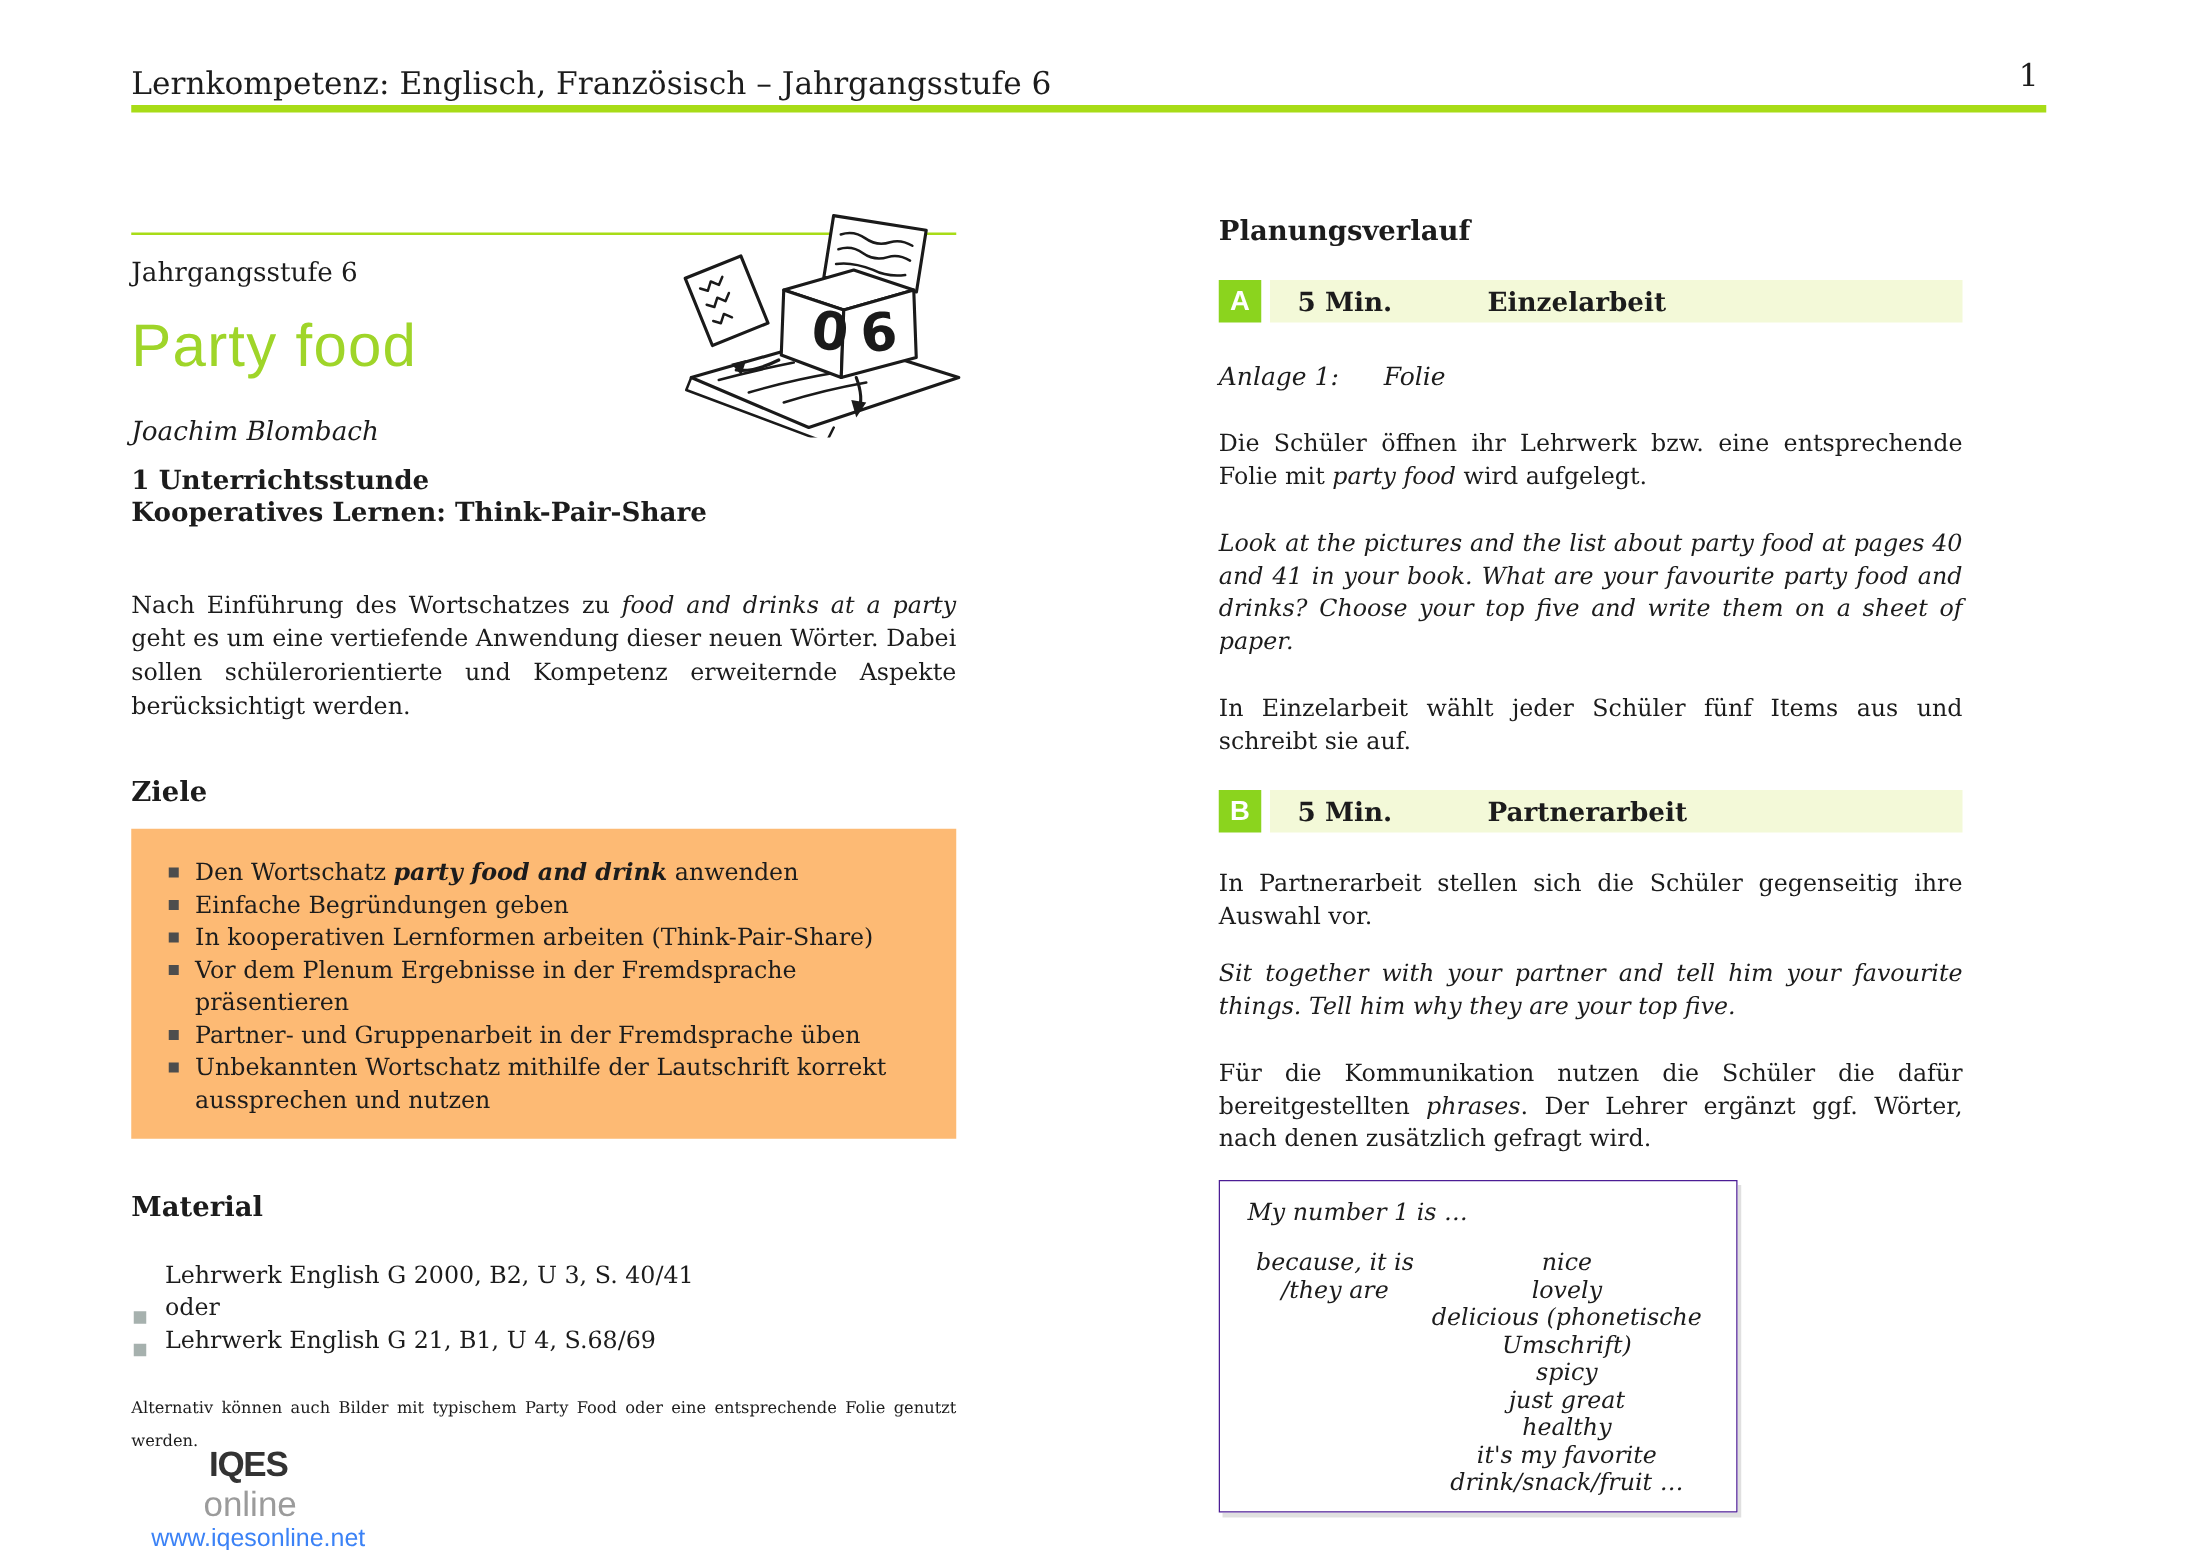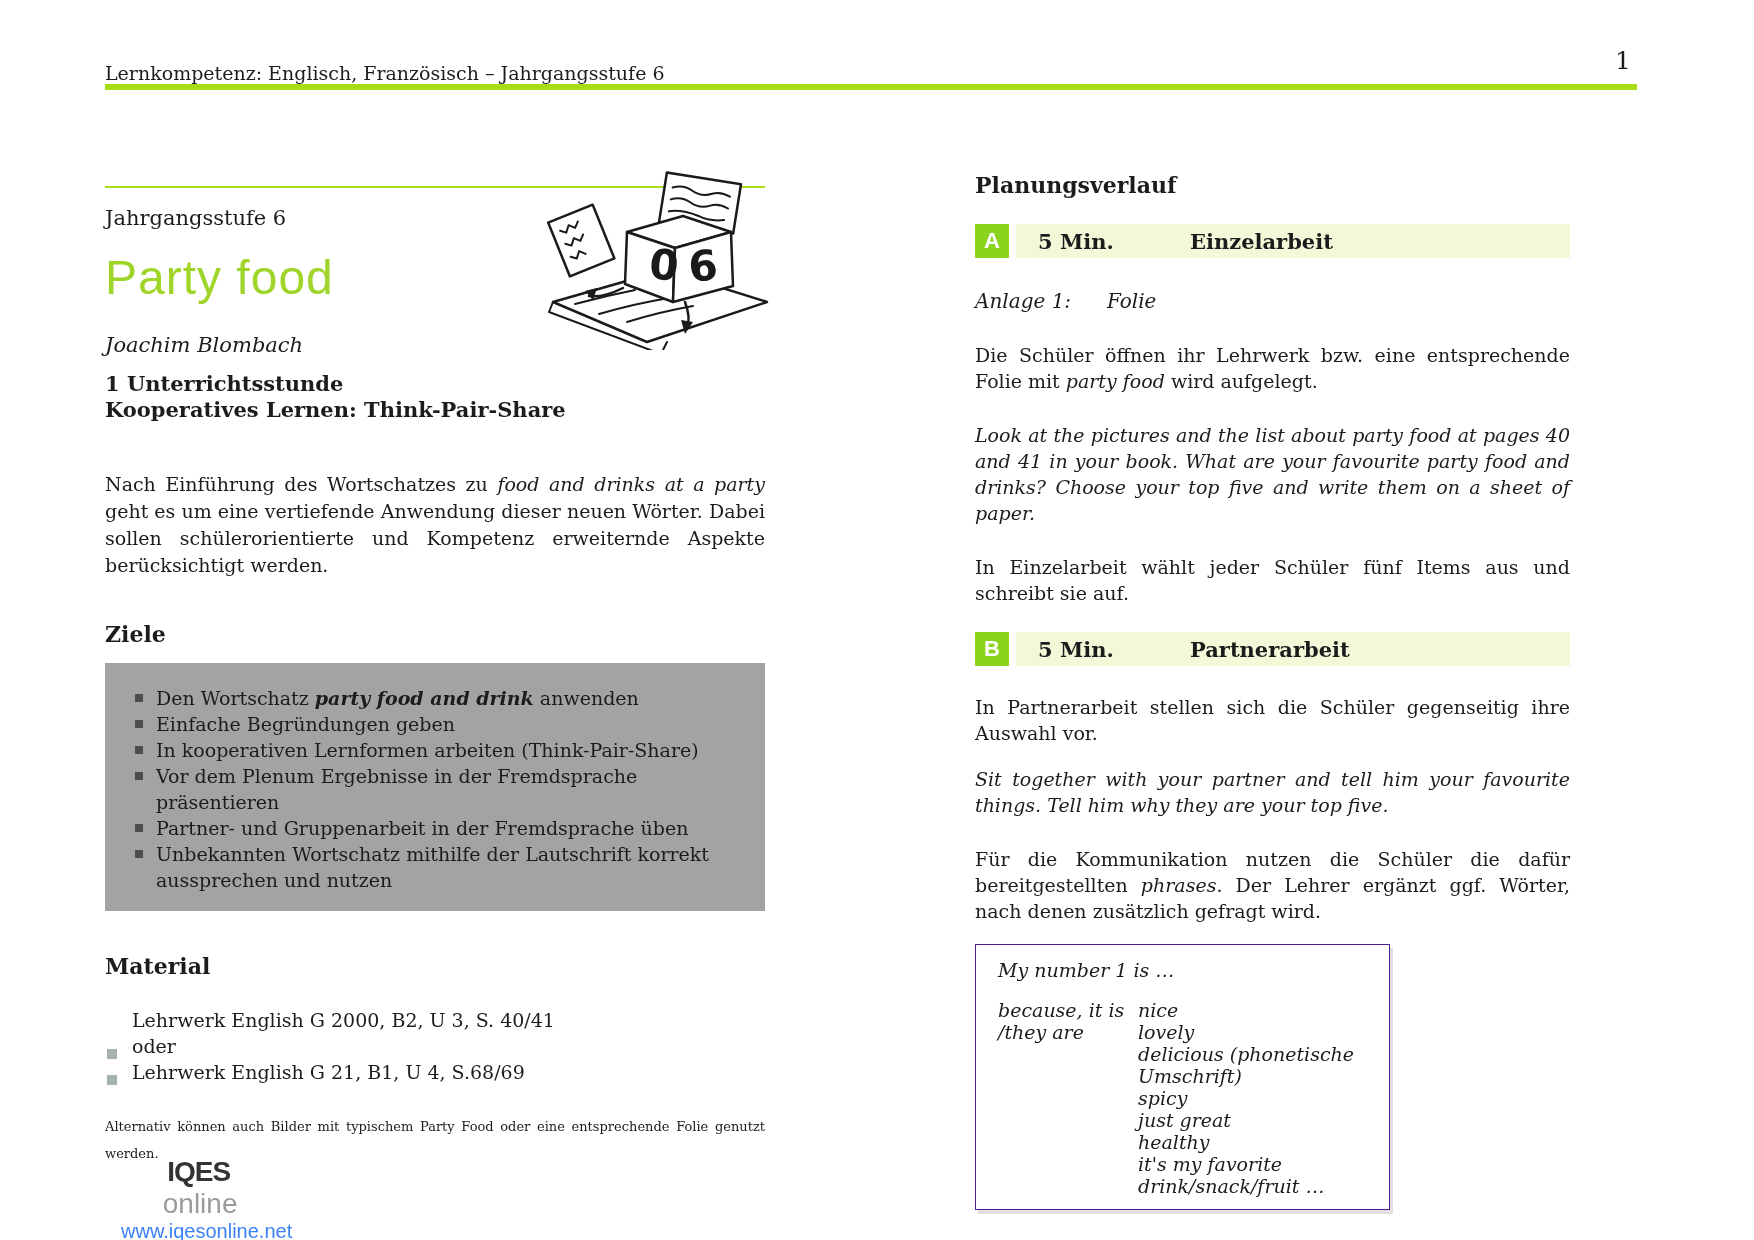--- a/index.html
+++ b/index.html
@@ -1,41 +1,41 @@
 <!DOCTYPE html>
 <html><head>
 <meta charset="utf-8">
 <style>
   html,body{margin:0;padding:0;}
   body{
     width:1754px;height:1240px;background:#ffffff;position:relative;
     font-family:"DejaVu Serif", serif;color:#1c1c1c;overflow:hidden;
   }
   
-  .hdr-title{position:absolute;left:105px;top:62px;font-size:19px;text-align:right;}
+  .hdr-title{position:absolute;left:105px;top:52px;font-size:25px;text-align:right;}
   .hdr-page{position:absolute;left:1615px;top:46px;font-size:25px;}
   .hdr-rule{position:absolute;left:105px;top:84px;width:1532px;height:6px;background:#a8dc17;}
 
   
   .col-left{position:absolute;left:105px;top:186px;width:660px;}
   .col-right{position:absolute;left:975px;top:172px;width:595px;}
 
   
   .thin-rule{height:2px;background:#a8dc17;}
   .kicker{font-size:21px;margin-top:18px;}
   .big-title{font-family:"Liberation Sans", sans-serif;font-weight:400;
     font-size:48px;color:#9fd529;margin-top:20px;letter-spacing:1px;}
   .author{font-style:italic;font-size:21px;margin-top:28px;}
   .duration{font-weight:bold;font-size:21px;margin-top:14px;line-height:26px;}
   .method{font-weight:bold;font-size:21px;line-height:26px;}
   .para{font-size:19px;line-height:27px;text-align:justify;margin-top:48px;}
   .em-it{font-style:italic;}
   .em-bi{font-style:italic;font-weight:bold;}
   .h2{font-size:22px;font-weight:bold;margin-top:42px;}
-  .goals-box{background:#a3a3a3;margin-top:16px;padding:22px 26px 18px 30px;}
+  .goals-box{background:#fdba74;margin-top:16px;padding:22px 26px 18px 30px;}
   .goal{display:flex;font-size:19px;line-height:26px;}
   .goal .sq{width:8px;height:8px;background:#4d4d4d;margin:9px 13px 0 0;flex:none;}
   .mat-list{margin-top:28px;}
   .mat-item{display:flex;font-size:19px;line-height:26px;align-items:flex-end;}
   .mat-item .sq{width:10px;height:10px;background:#a6b1ae;margin:8px 15px 0 2px;flex:none;}
   .alt-para{font-size:13px;line-height:27px;margin-top:28px;text-align:justify;}
 
   
   .sketch{position:absolute;left:430px;top:-16px;width:250px;height:180px;}
   .sketch text{font-family:"DejaVu Sans", sans-serif;font-weight:bold;}
@@ -49,21 +49,21 @@
     font-weight:bold;font-size:21px;}
   .step-duration{margin-left:22px;width:152px;flex:none;}
   .anlage{display:flex;font-style:italic;font-size:20px;margin-top:30px;line-height:26px;}
   .anlage-label{width:132px;flex:none;}
   .rp{font-size:19px;line-height:26px;text-align:justify;margin-top:28px;}
   .rp.it{font-style:italic;}
   .rp.tight{margin-top:20px;}
   .phrasebox{margin-top:20px;width:371px;border:1px solid #4c1d95;
     box-shadow:3px 4px 0 rgba(0,0,0,0.12);
     padding:14px 20px 12px 22px;font-style:italic;font-size:19px;}
-  .pb-row{display:flex;margin-top:18px;}
+  .pb-row{display:flex;margin-top:18px;text-align:center;}
   .pb-lead{width:140px;flex:none;line-height:22px;}
   .pb-options{white-space:pre-line;line-height:22px;}
 
   
   .footer{position:absolute;left:105px;top:1156px;display:flex;align-items:center;
     font-family:"Liberation Sans", sans-serif;flex-direction:column;}
   .iqes-bold{font-weight:bold;font-size:28px;color:#333;letter-spacing:-1px;}
   .iqes-light{font-size:28px;color:#9b9b9b;margin-left:3px;}
   .foot-url{font-size:20px;color:#3b82f6;margin-left:16px;}
   .copy{font-size:19px;margin-left:56px;}

